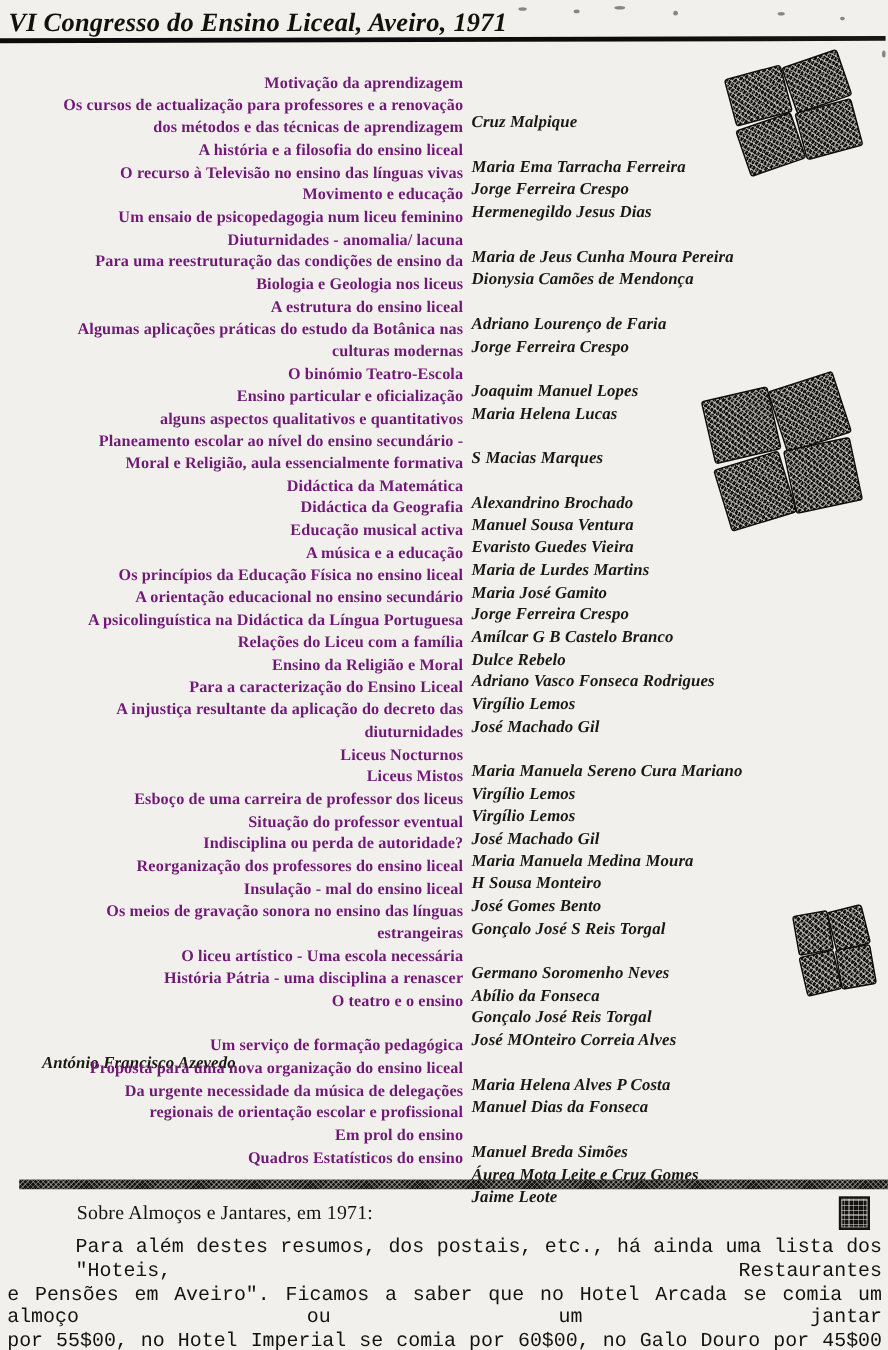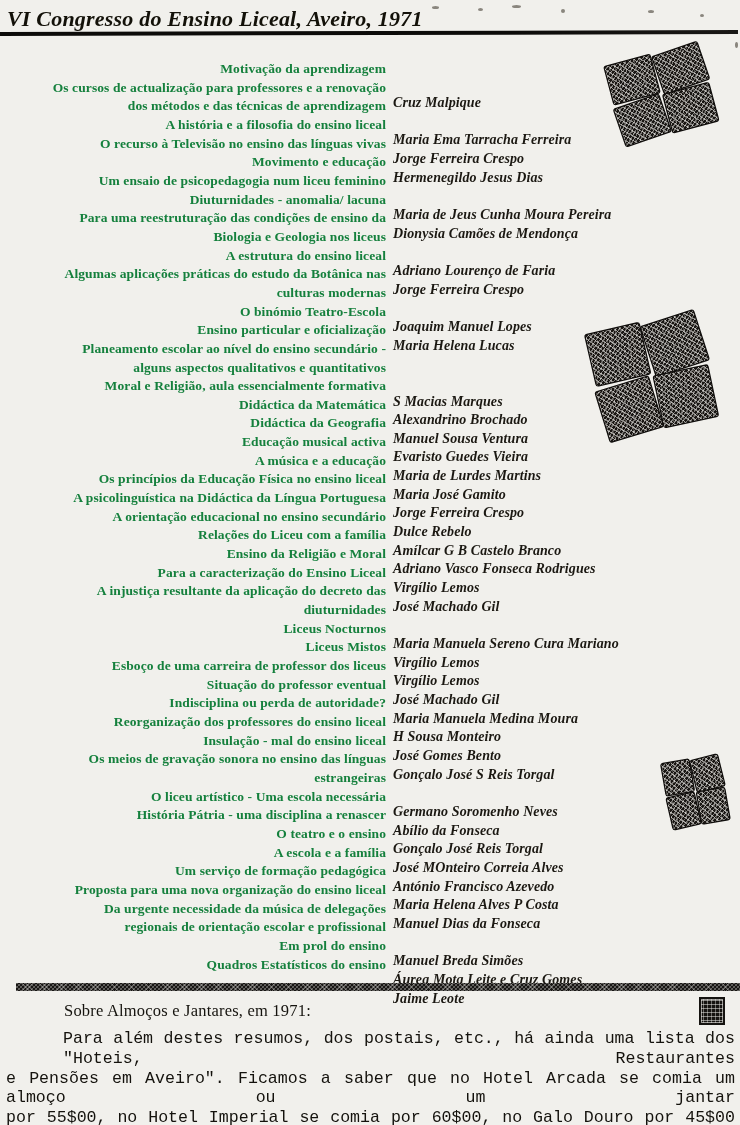--- a/index.html
+++ b/index.html
@@ -25,21 +25,21 @@
     transform:rotate(-.15deg);
   }
 
   
   .program{
     position:absolute;left:28px;top:60px;width:690px;
     font-size:13.5px;line-height:18.66px;
   }
   .row{display:flex;height:18.66px;white-space:nowrap;}
   .row .t{
-    width:358px;text-align:right;font-weight:600;color:#15803d;
+    width:358px;text-align:right;font-weight:600;color:#701a75;
     letter-spacing:.1px;
   }
   .row .a{
     margin-left:7px;font-style:italic;font-weight:700;font-size:14px;
     color:#1b1812;letter-spacing:.1px;margin-top:34px;
   }
 
   
   .thick-sep{
     position:absolute;left:16px;right:0;top:983px;height:8px;
@@ -145,28 +145,28 @@
       </div>
       <div class="row">
         <div class="t">O binómio Teatro-Escola</div>
         <div class="a">Maria Helena Lucas</div>
       </div>
       <div class="row">
         <div class="t">Ensino particular e oficialização</div>
         <div class="a"></div>
       </div>
       <div class="row">
-        <div class="t">Planeamento escolar ao nível do ensino secundário -</div>
-        <div class="a"></div>
-      </div>
-      <div class="row">
         <div class="t">alguns aspectos qualitativos e quantitativos</div>
         <div class="a">S Macias Marques</div>
       </div>
       <div class="row">
+        <div class="t">Planeamento escolar ao nível do ensino secundário -</div>
+        <div class="a"></div>
+      </div>
+      <div class="row">
         <div class="t">Moral e Religião, aula essencialmente formativa</div>
         <div class="a">Alexandrino Brochado</div>
       </div>
       <div class="row">
         <div class="t">Didáctica da Matemática</div>
         <div class="a">Manuel Sousa Ventura</div>
       </div>
       <div class="row">
         <div class="t">Didáctica da Geografia</div>
         <div class="a">Evaristo Guedes Vieira</div>
@@ -177,28 +177,28 @@
       </div>
       <div class="row">
         <div class="t">A música e a educação</div>
         <div class="a">Maria José Gamito</div>
       </div>
       <div class="row">
         <div class="t">Os princípios da Educação Física no ensino liceal</div>
         <div class="a">Jorge Ferreira Crespo</div>
       </div>
       <div class="row">
+        <div class="t">A orientação educacional no ensino secundário</div>
+        <div class="a">Amílcar G B Castelo Branco</div>
+      </div>
+      <div class="row">
         <div class="t">A psicolinguística na Didáctica da Língua Portuguesa</div>
         <div class="a">Dulce Rebelo</div>
       </div>
       <div class="row">
-        <div class="t">A orientação educacional no ensino secundário</div>
-        <div class="a">Amílcar G B Castelo Branco</div>
-      </div>
-      <div class="row">
         <div class="t">Relações do Liceu com a família</div>
         <div class="a">Adriano Vasco Fonseca Rodrigues</div>
       </div>
       <div class="row">
         <div class="t">Ensino da Religião e Moral</div>
         <div class="a">Virgílio Lemos</div>
       </div>
       <div class="row">
         <div class="t">Para a caracterização do Ensino Liceal</div>
         <div class="a">José Machado Gil</div>
@@ -253,21 +253,20 @@
       </div>
       <div class="row">
         <div class="t">História Pátria - uma disciplina a renascer</div>
         <div class="a">Gonçalo José Reis Torgal</div>
       </div>
       <div class="row">
         <div class="t">O teatro e o ensino</div>
         <div class="a">José MOnteiro Correia Alves</div>
       </div>
       <div class="row">
-        <div class="t">A escola e a família</div>
         <div class="a">António Francisco Azevedo</div>
       </div>
       <div class="row">
         <div class="t">Um serviço de formação pedagógica</div>
         <div class="a">Maria Helena Alves P Costa</div>
       </div>
       <div class="row">
         <div class="t">Proposta para uma nova organização do ensino liceal</div>
         <div class="a">Manuel Dias da Fonseca</div>
       </div>

